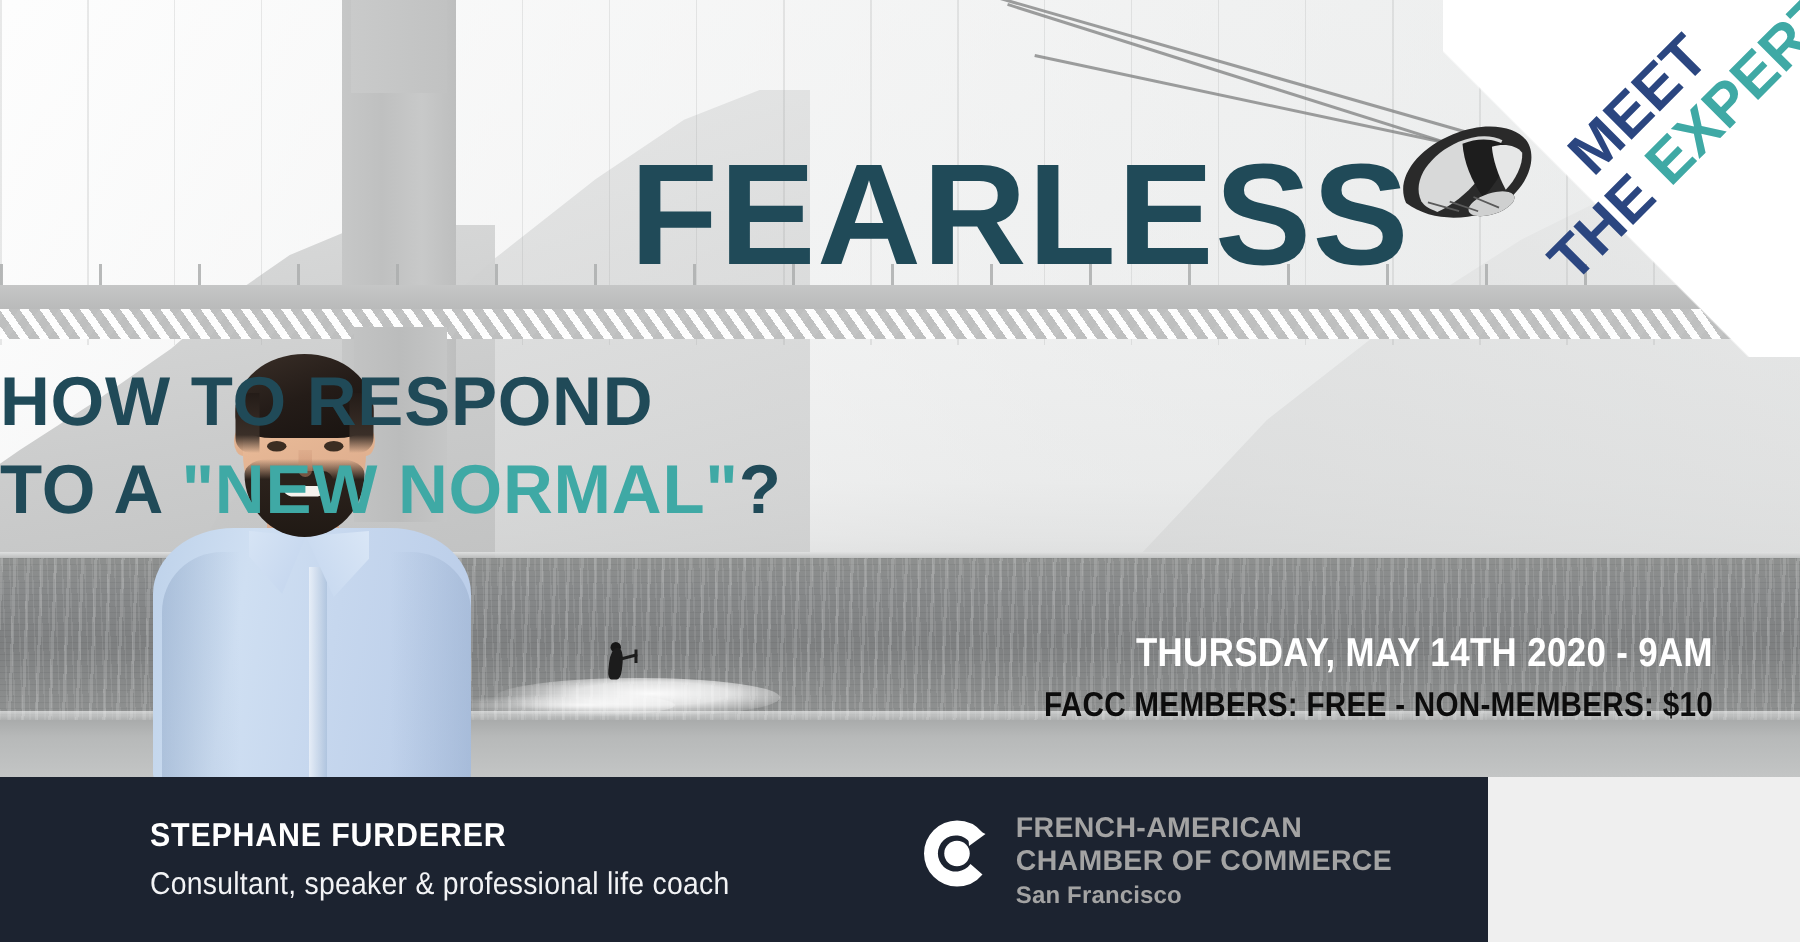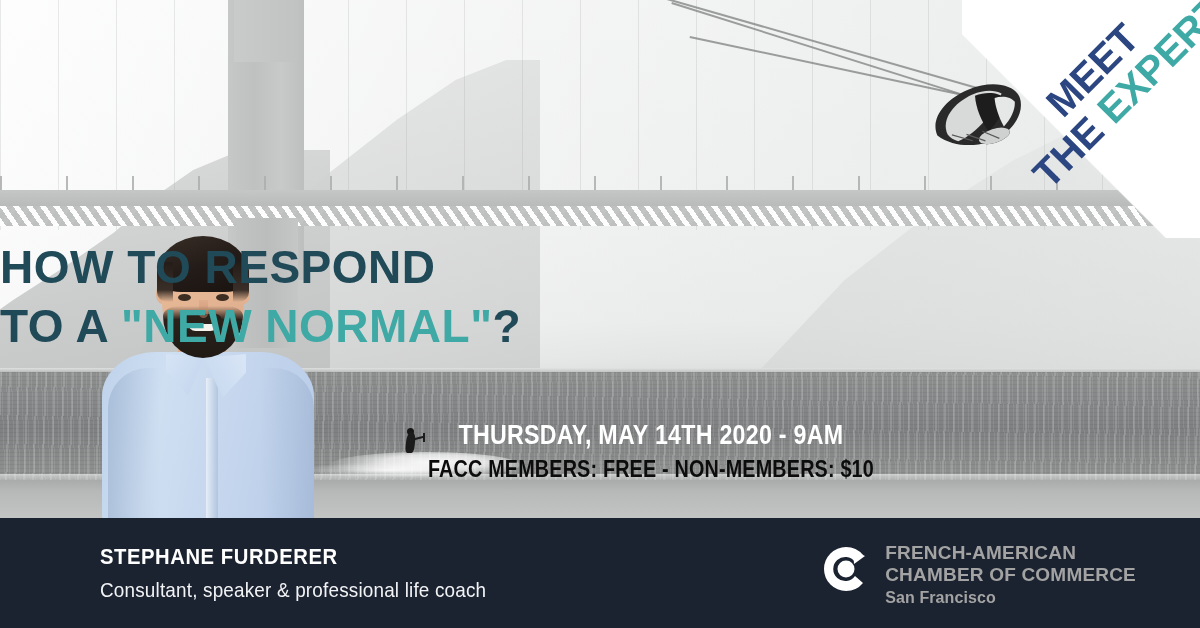--- a/index.html
+++ b/index.html
@@ -417,21 +417,21 @@
     letter-spacing: 0.5px;
     color: #204a58;
   }
   .subtitle .accent { color: #3fa9a5; }
 
   .datebox {
     position: absolute;
     left: 0;
     top: 420px;
     width: 1142px;
-    text-align: center;
+    text-align: right;
   }
   .date-line {
     font-size: 27px;
     font-weight: 700;
     letter-spacing: 0.3px;
     color: #ffffff;
     transform: scaleX(0.86);
     transform-origin: right center;
     white-space: nowrap;
   }
@@ -480,21 +480,21 @@
     display: block;
   }
   .ribbon-l2 .rb-the { color: #2b4680; }
   .ribbon-l2 .rb-expert { color: #3fa9a5; }
 
   
   .footer {
     position: absolute;
     left: 0;
     top: 518px;
-    width: 1200px;
+    width: 992px;
     height: 110px;
     background: #1c2330;
   }
   .speaker-block {
     position: absolute;
     left: 100px;
     top: 26px;
   }
   .speaker-name {
     font-size: 22px;
@@ -615,20 +615,21 @@
     <div class="p-nose"></div>
     <div class="p-eyeL"></div>
     <div class="p-eyeR"></div>
     <div class="p-browL"></div>
     <div class="p-browR"></div>
     <div class="p-hair"></div>
     <div class="p-hair-sideL"></div>
     <div class="p-hair-sideR"></div>
   </div>
 
+  <div class="title-fearless">FEARLESS</div>
 
   <div class="subtitle">
     <div>HOW TO RESPOND</div>
     <div><span>TO A </span><span class="accent">"NEW NORMAL"</span><span>?</span></div>
   </div>
 
   <div class="datebox">
     <div class="date-line">THURSDAY, MAY 14TH 2020 - 9AM</div>
     <div class="price-line">FACC MEMBERS: FREE - NON-MEMBERS: $10</div>
   </div>

